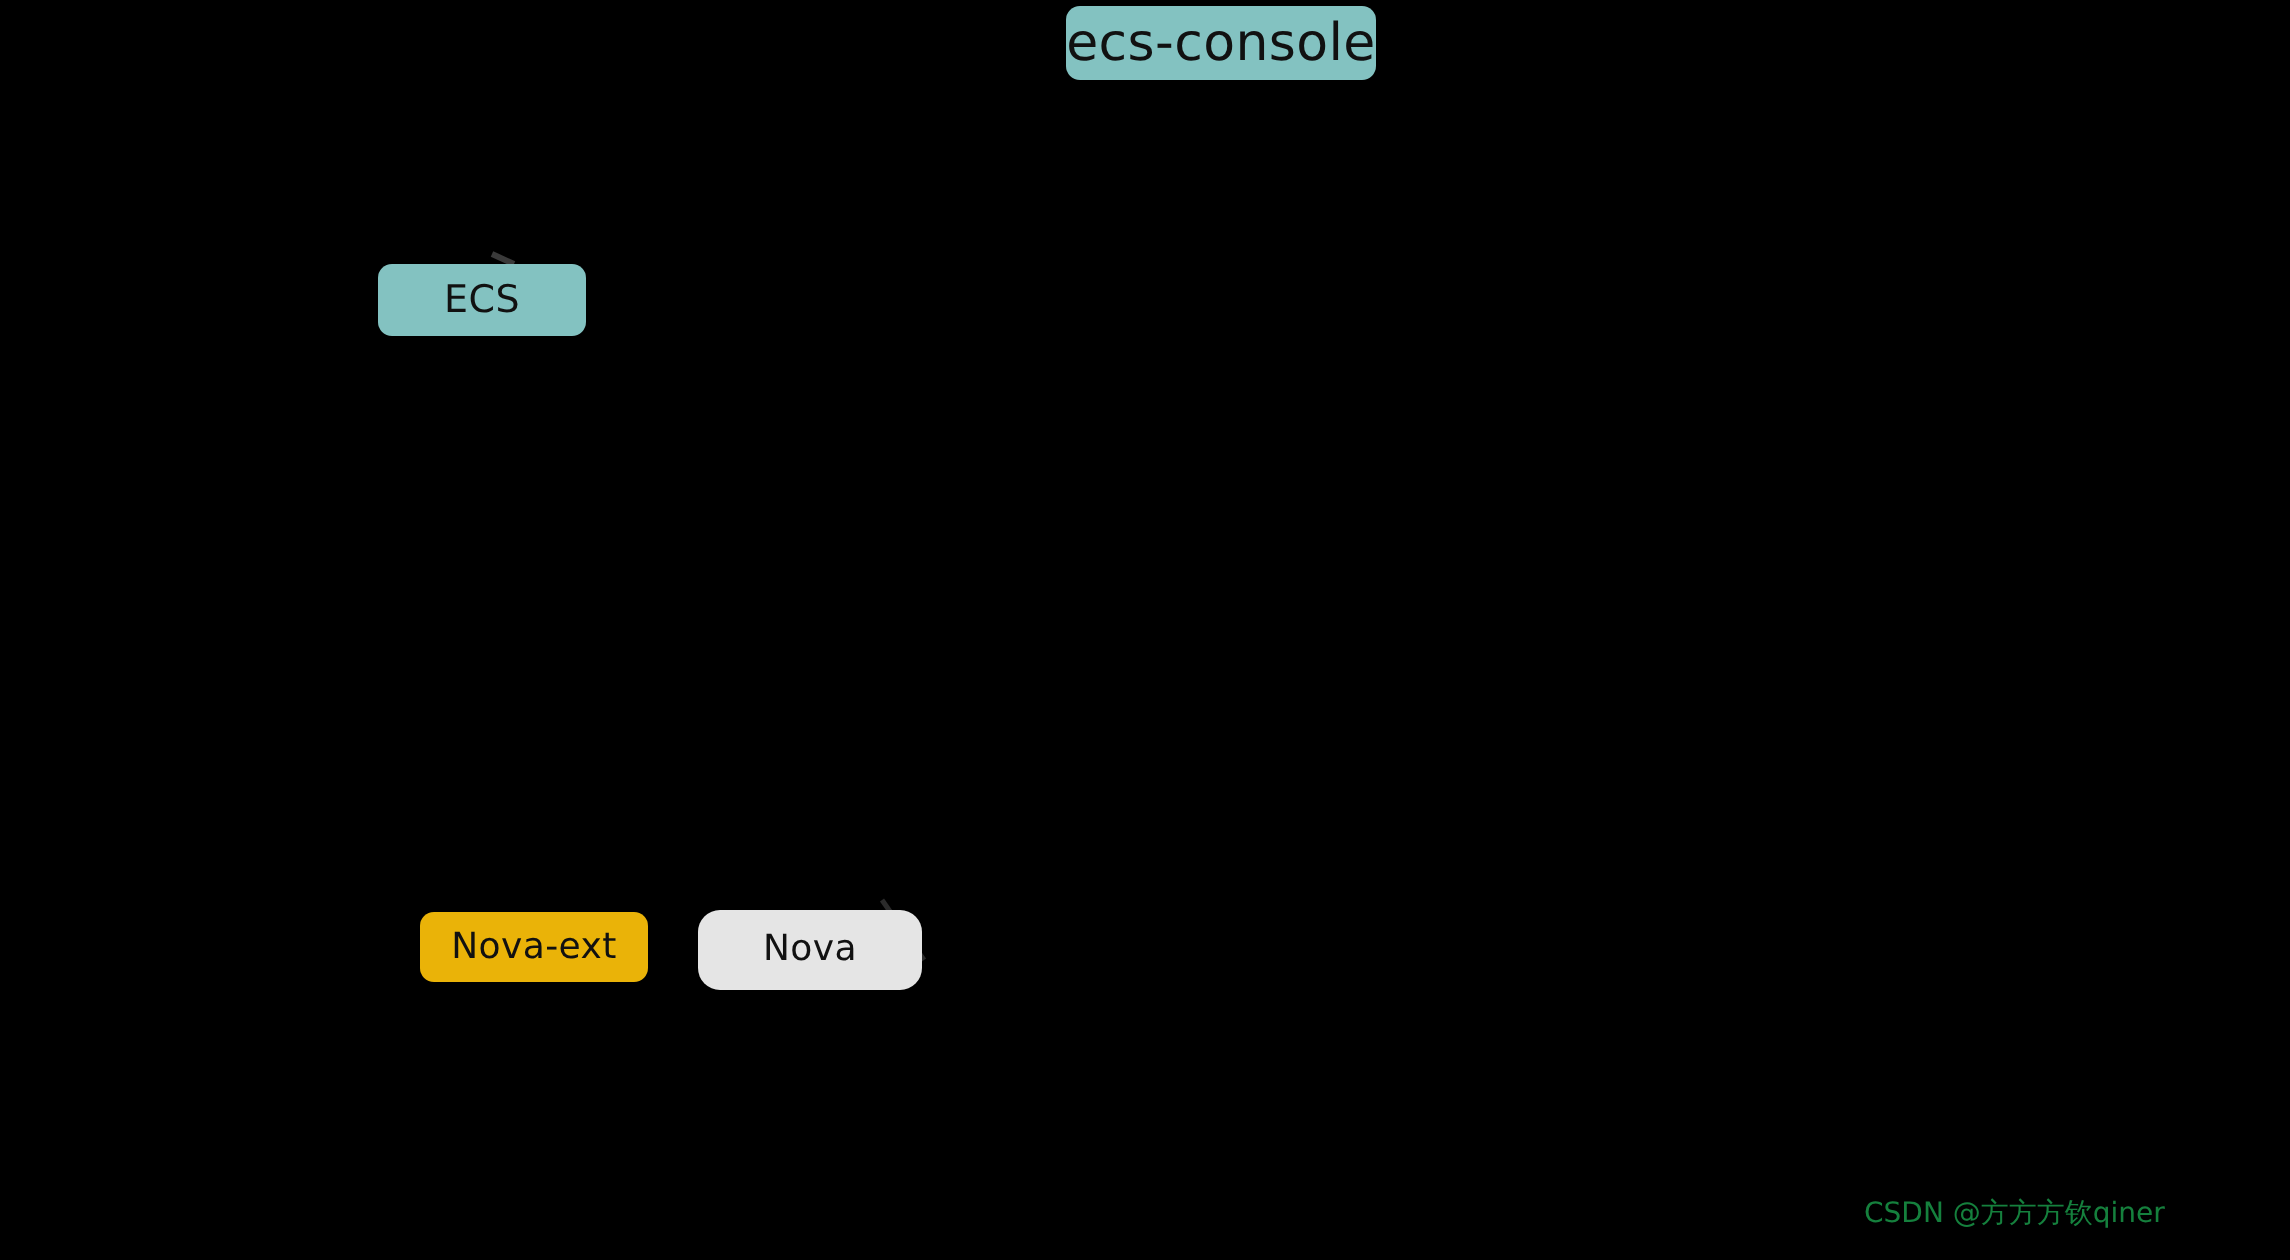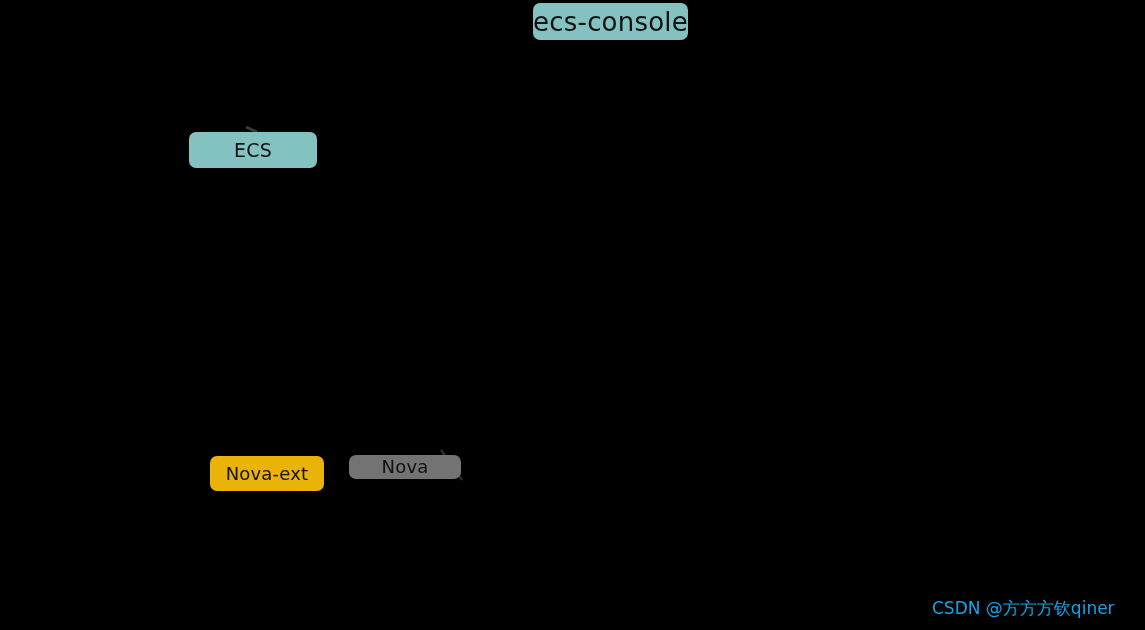--- a/index.html
+++ b/index.html
@@ -34,22 +34,22 @@
     position: absolute;
     background: transparent;
     pointer-events: none;
   }
   .connector svg {
     display: block;
     overflow: visible;
   }
   .watermark {
     position: absolute;
-    color: #0ea5e9;
-    font-size: 17px;
+    color: #15803d;
+    font-size: 14px;
     line-height: 1;
     white-space: nowrap;
     user-select: none;
     font-family: "DejaVu Sans", "Liberation Sans", sans-serif;
   }
 </style>
 </head>
 <body>
 
 <div id="canvas">
@@ -58,27 +58,27 @@
     <svg width="1145" height="630" viewBox="0 0 1145 630">
       <line x1="246" y1="127" x2="257" y2="132" stroke="#3a3a3a" stroke-width="3" stroke-linecap="butt"></line>
       <line x1="441" y1="450" x2="462" y2="480" stroke="#2b2b2b" stroke-width="2.5" stroke-linecap="butt"></line>
     </svg>
   </div>
 
   <div class="node" style="left:533px;top:3px;width:155px;height:37px;background:#83c2c1;font-size:26px;">
     <span>ecs-console</span>
   </div>
 
-  <div class="node" style="left:189px;top:132px;width:128px;height:36px;background:#83c2c1;font-size:19px;">
+  <div class="node" style="left:189px;top:132px;width:104px;height:36px;background:#83c2c1;font-size:19px;">
     <span>ECS</span>
   </div>
 
   <div class="node" style="left:210px;top:456px;width:114px;height:35px;background:#eab308;font-size:18px;">
     <span>Nova-ext</span>
   </div>
 
-  <div class="node" style="left:349px;top:455px;width:112px;height:24px;background:#737373;font-size:18px;">
+  <div class="node" style="left:349px;top:455px;width:112px;height:40px;background:#e5e5e5;font-size:18px;border-radius:11px;">
     <span>Nova</span>
   </div>
 
   <div class="watermark" style="left:932px;top:600px;">CSDN @方方方钦qiner</div>
 
 </div>
 
 </body></html>

